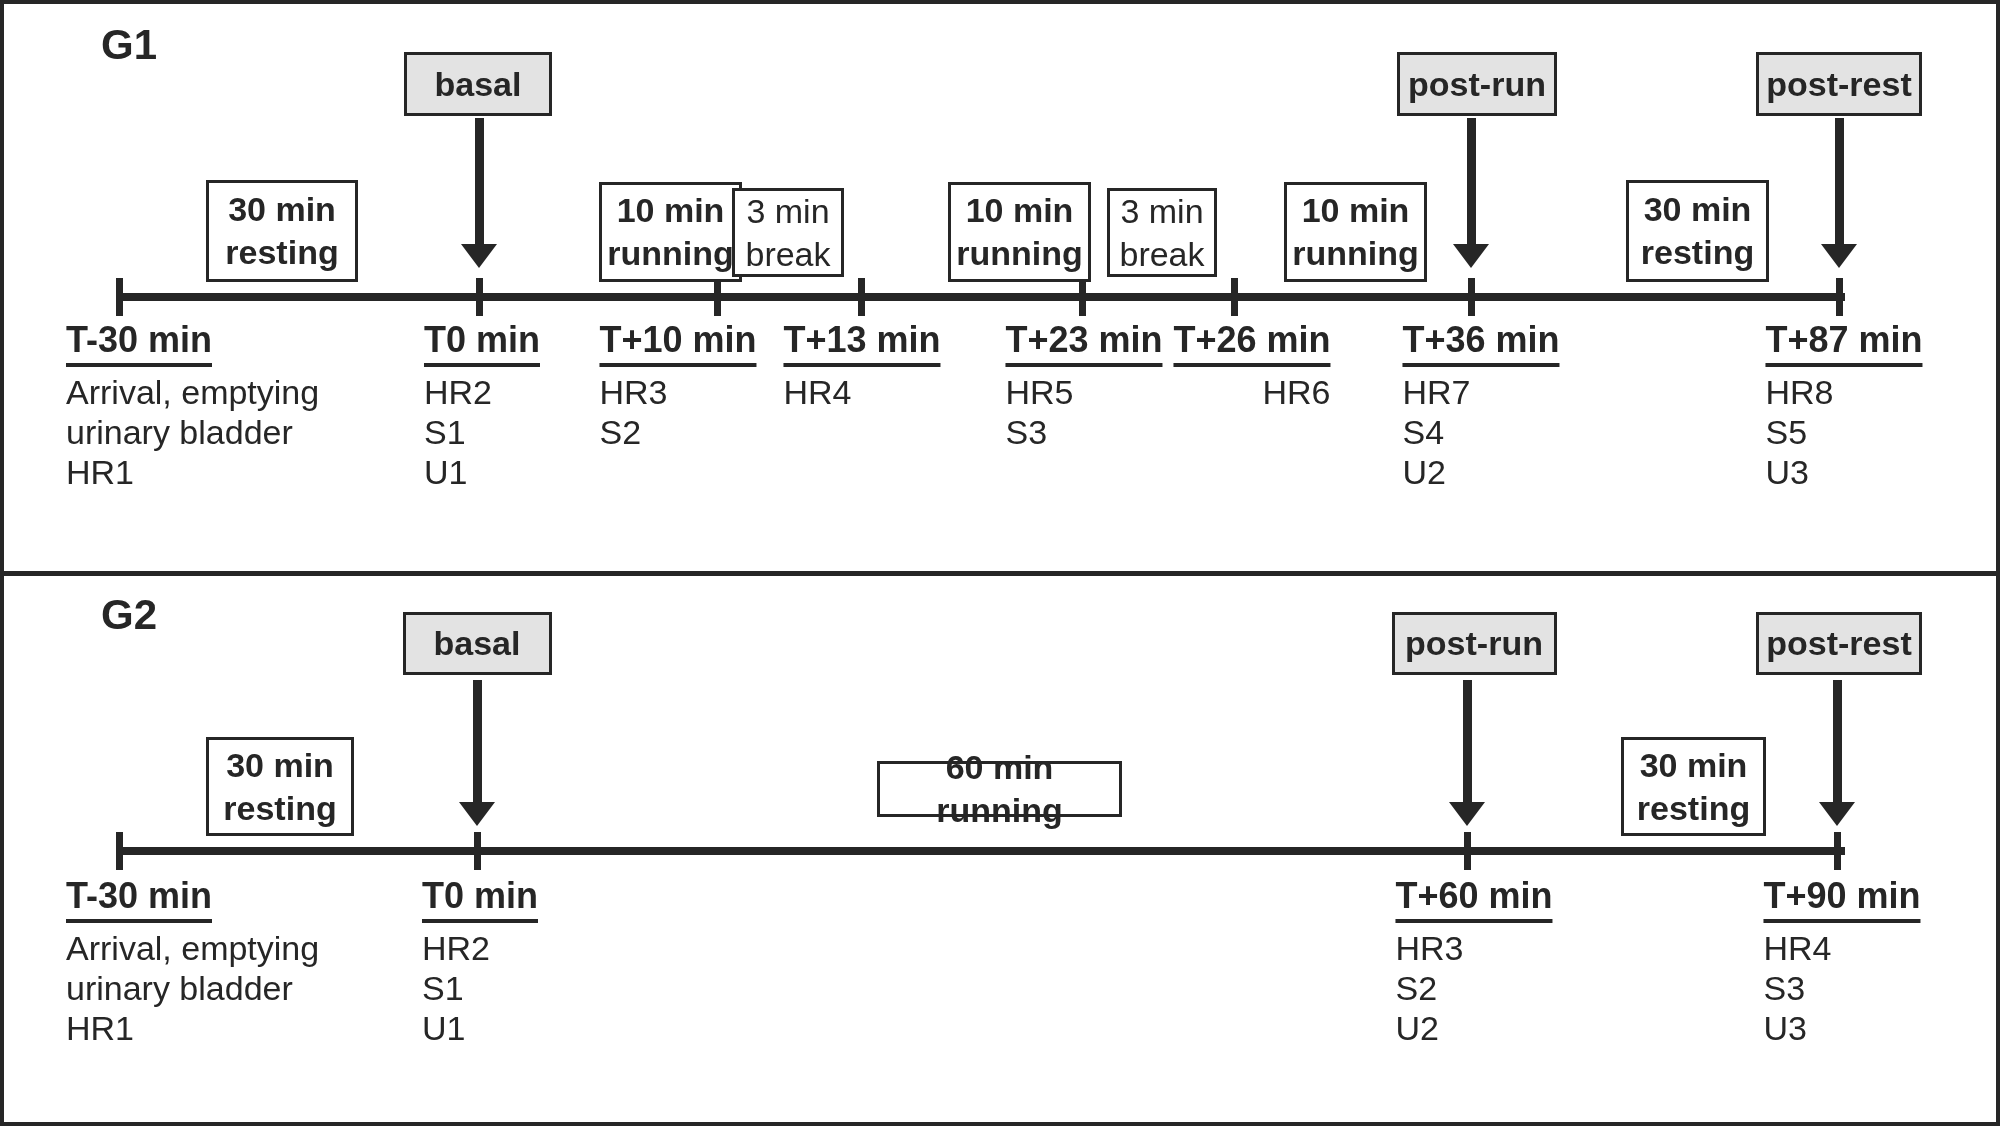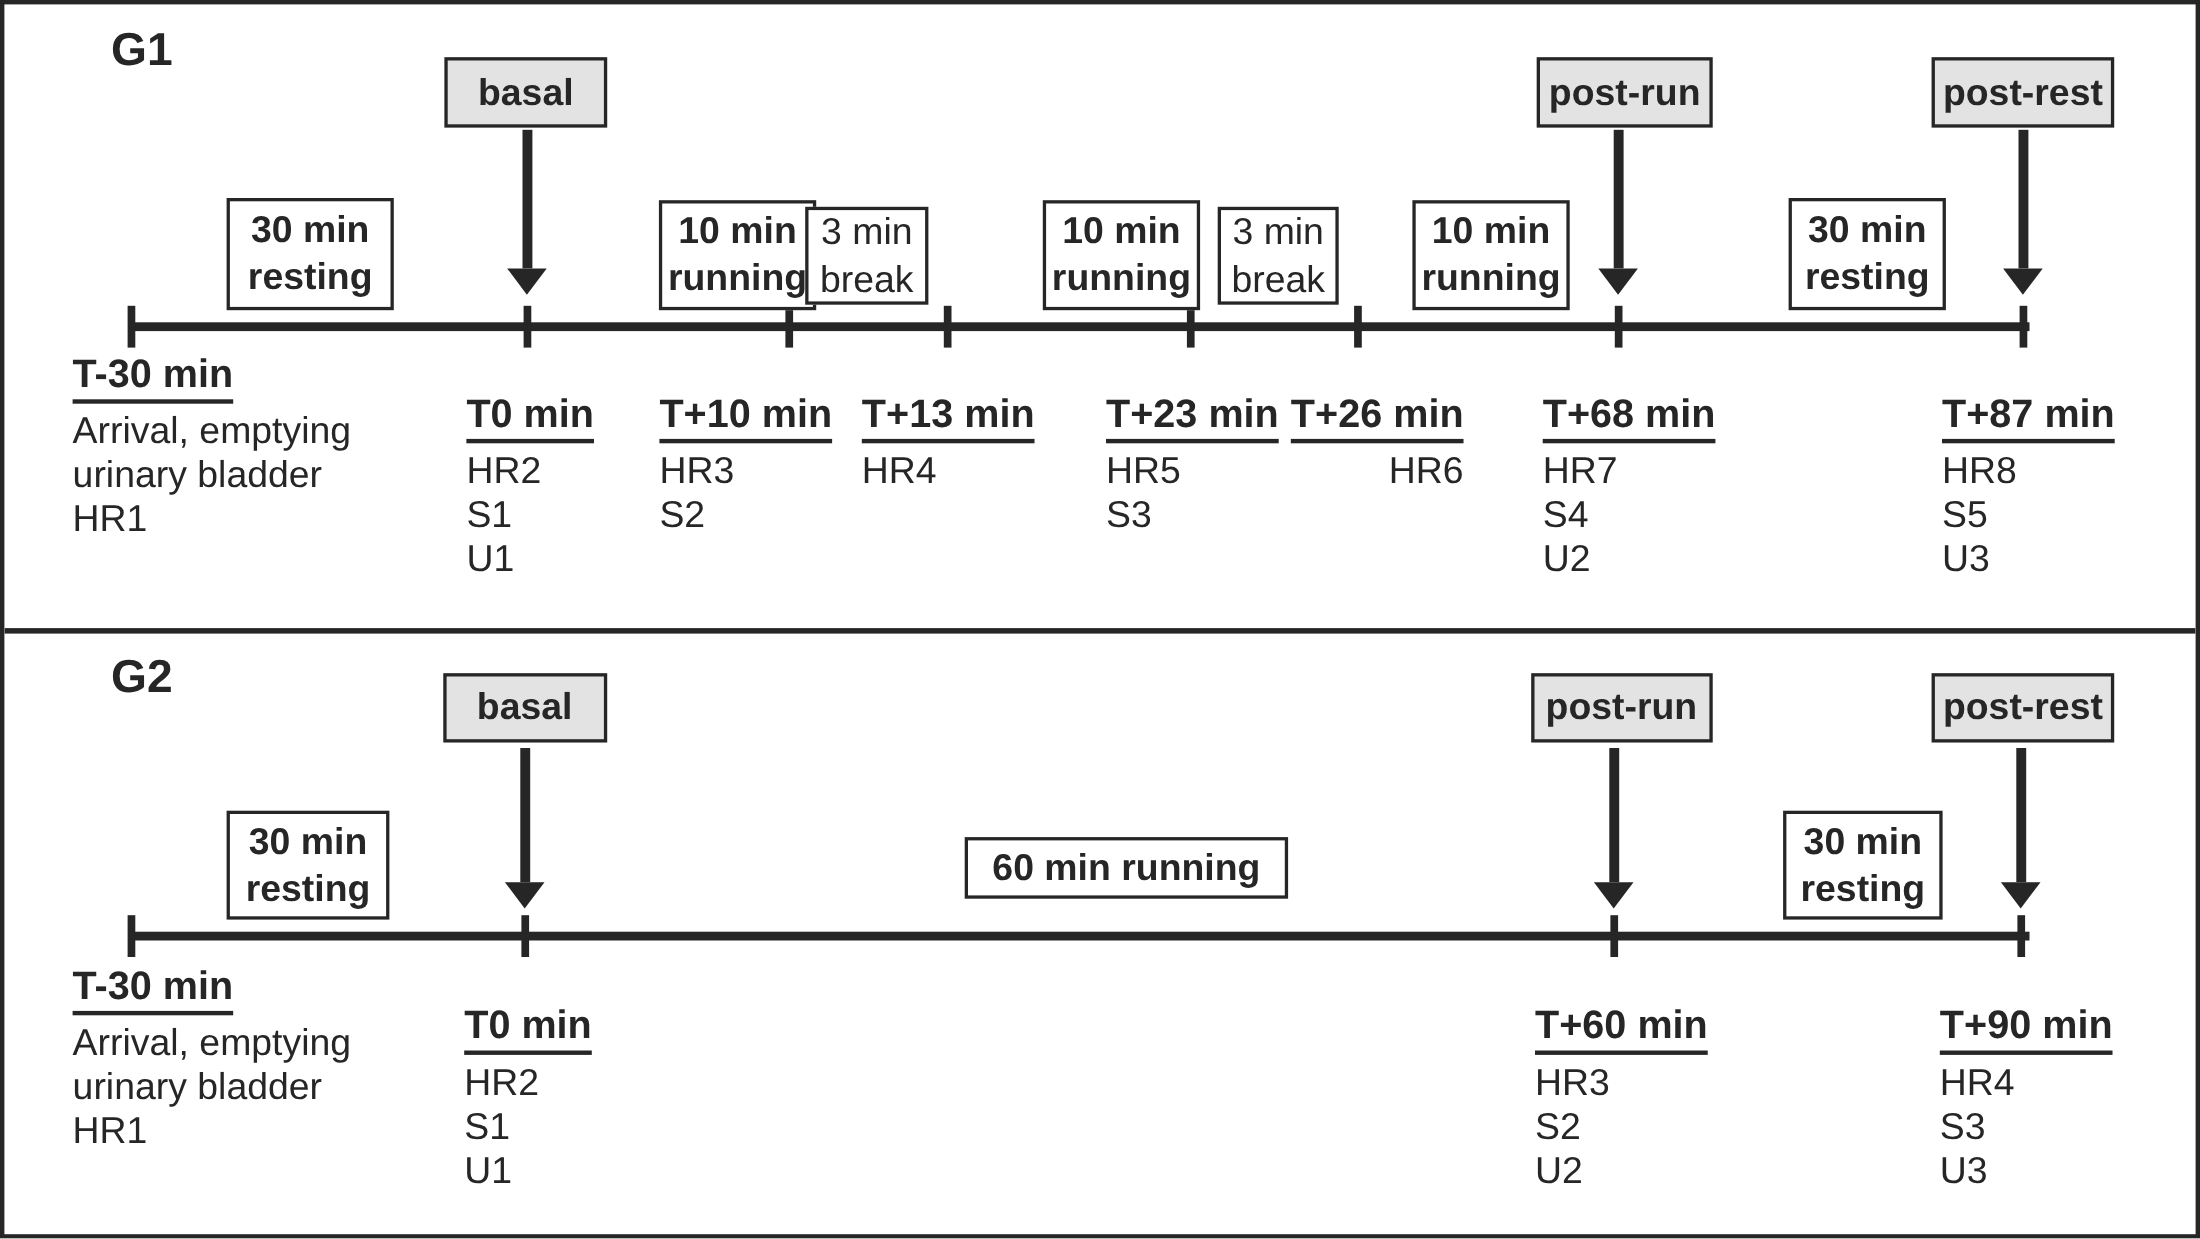--- a/index.html
+++ b/index.html
@@ -24,21 +24,21 @@
     border-top:24px solid var(--ink,#262626);}
   .box{
     position:absolute;box-sizing:border-box;
     border:3px solid var(--ink,#262626);
     display:flex;flex-direction:column;align-items:center;justify-content:center;
     text-align:center;font-size:34px;line-height:43px;background:#fff;
   }
   .box.gray{background:var(--gray,#e3e3e3);font-weight:bold;}
   .box.bold{font-weight:bold;margin-left:40px;}
   .tp{position:absolute;font-size:34px;line-height:40px;white-space:nowrap;}
-  .tp.center{transform:translateX(-50%);margin-top:36px;}
+  .tp.center{transform:translateX(-50%);}
   .tp .tp-title{
     display:inline-block;font-size:36px;font-weight:bold;line-height:40px;
     border-bottom:4px solid var(--ink,#262626);
     padding-bottom:3px;margin-bottom:5px;
   }
   .tp .tp-line{font-weight:normal;}
 </style>
 </head>
 <body>
 
@@ -97,21 +97,21 @@
       <div class="box bold" style="left: 1582px; top: 176px; width: 143px; height: 102px;">
         <div>30 min</div>
         <div>resting</div>
       </div>
       <div class="tp" style="left: 62px; top: 316px;"><div class="tp-title">T-30 min</div><div></div><div class="tp-line">Arrival, emptying</div><div class="tp-line">urinary bladder</div><div class="tp-line">HR1</div></div>
       <div class="tp center" style="left: 478px; top: 316px;"><div class="tp-title">T0 min</div><div></div><div class="tp-line">HR2</div><div class="tp-line">S1</div><div class="tp-line">U1</div></div>
       <div class="tp center" style="left: 674px; top: 316px;"><div class="tp-title">T+10 min</div><div></div><div class="tp-line">HR3</div><div class="tp-line">S2</div></div>
       <div class="tp center" style="left: 858px; top: 316px;"><div class="tp-title">T+13 min</div><div></div><div class="tp-line">HR4</div></div>
       <div class="tp center" style="left: 1080px; top: 316px;"><div class="tp-title">T+23 min</div><div></div><div class="tp-line">HR5</div><div class="tp-line">S3</div></div>
       <div class="tp center" style="left: 1248px; top: 316px; text-align: right;"><div class="tp-title">T+26 min</div><div></div><div class="tp-line">HR6</div></div>
-      <div class="tp center" style="left: 1477px; top: 316px;"><div class="tp-title">T+68 min</div><div></div><div class="tp-line">HR7</div><div class="tp-line">S4</div><div class="tp-line">U2</div></div>
+      <div class="tp center" style="left: 1477px; top: 316px;"><div class="tp-title">T+36 min</div><div></div><div class="tp-line">HR7</div><div class="tp-line">S4</div><div class="tp-line">U2</div></div>
       <div class="tp center" style="left: 1840px; top: 316px;"><div class="tp-title">T+87 min</div><div></div><div class="tp-line">HR8</div><div class="tp-line">S5</div><div class="tp-line">U3</div></div>
     </section>
   <section class="panel">
       <div class="group-label" style="left: 97px; top: 590px;">G2</div>
       <div class="tl-line" style="left: 113px; top: 843px; width: 1728px; height: 8px;"></div>
       <div class="tl-tick" style="left: 112px; top: 828px;"></div>
       <div class="tl-tick" style="left: 470px; top: 828px;"></div>
       <div class="tl-tick" style="left: 1460px; top: 828px;"></div>
       <div class="tl-tick" style="left: 1830px; top: 828px;"></div>
       <div class="arrow-shaft" style="left: 469px; top: 676px; height: 122px;"></div>
@@ -126,21 +126,21 @@
       <div class="box gray" style="left: 1387.5px; top: 608px; width: 165px; height: 63px;">
         <div>post-run</div>
       </div>
       <div class="box gray" style="left: 1752px; top: 608px; width: 166px; height: 63px;">
         <div>post-rest</div>
       </div>
       <div class="box bold" style="left: 162px; top: 733px; width: 148px; height: 99px;">
         <div>30 min</div>
         <div>resting</div>
       </div>
-      <div class="box bold" style="left: 833px; top: 757px; width: 294px; height: 56px;">
+      <div class="box bold" style="left: 833px; top: 757px; width: 245px; height: 56px;">
         <div>60 min running</div>
       </div>
       <div class="box bold" style="left: 1577px; top: 733px; width: 145px; height: 99px;">
         <div>30 min</div>
         <div>resting</div>
       </div>
       <div class="tp" style="left: 62px; top: 872px;"><div class="tp-title">T-30 min</div><div></div><div class="tp-line">Arrival, emptying</div><div class="tp-line">urinary bladder</div><div class="tp-line">HR1</div></div>
       <div class="tp center" style="left: 476px; top: 872px;"><div class="tp-title">T0 min</div><div></div><div class="tp-line">HR2</div><div class="tp-line">S1</div><div class="tp-line">U1</div></div>
       <div class="tp center" style="left: 1470px; top: 872px;"><div class="tp-title">T+60 min</div><div></div><div class="tp-line">HR3</div><div class="tp-line">S2</div><div class="tp-line">U2</div></div>
       <div class="tp center" style="left: 1838px; top: 872px;"><div class="tp-title">T+90 min</div><div></div><div class="tp-line">HR4</div><div class="tp-line">S3</div><div class="tp-line">U3</div></div>

